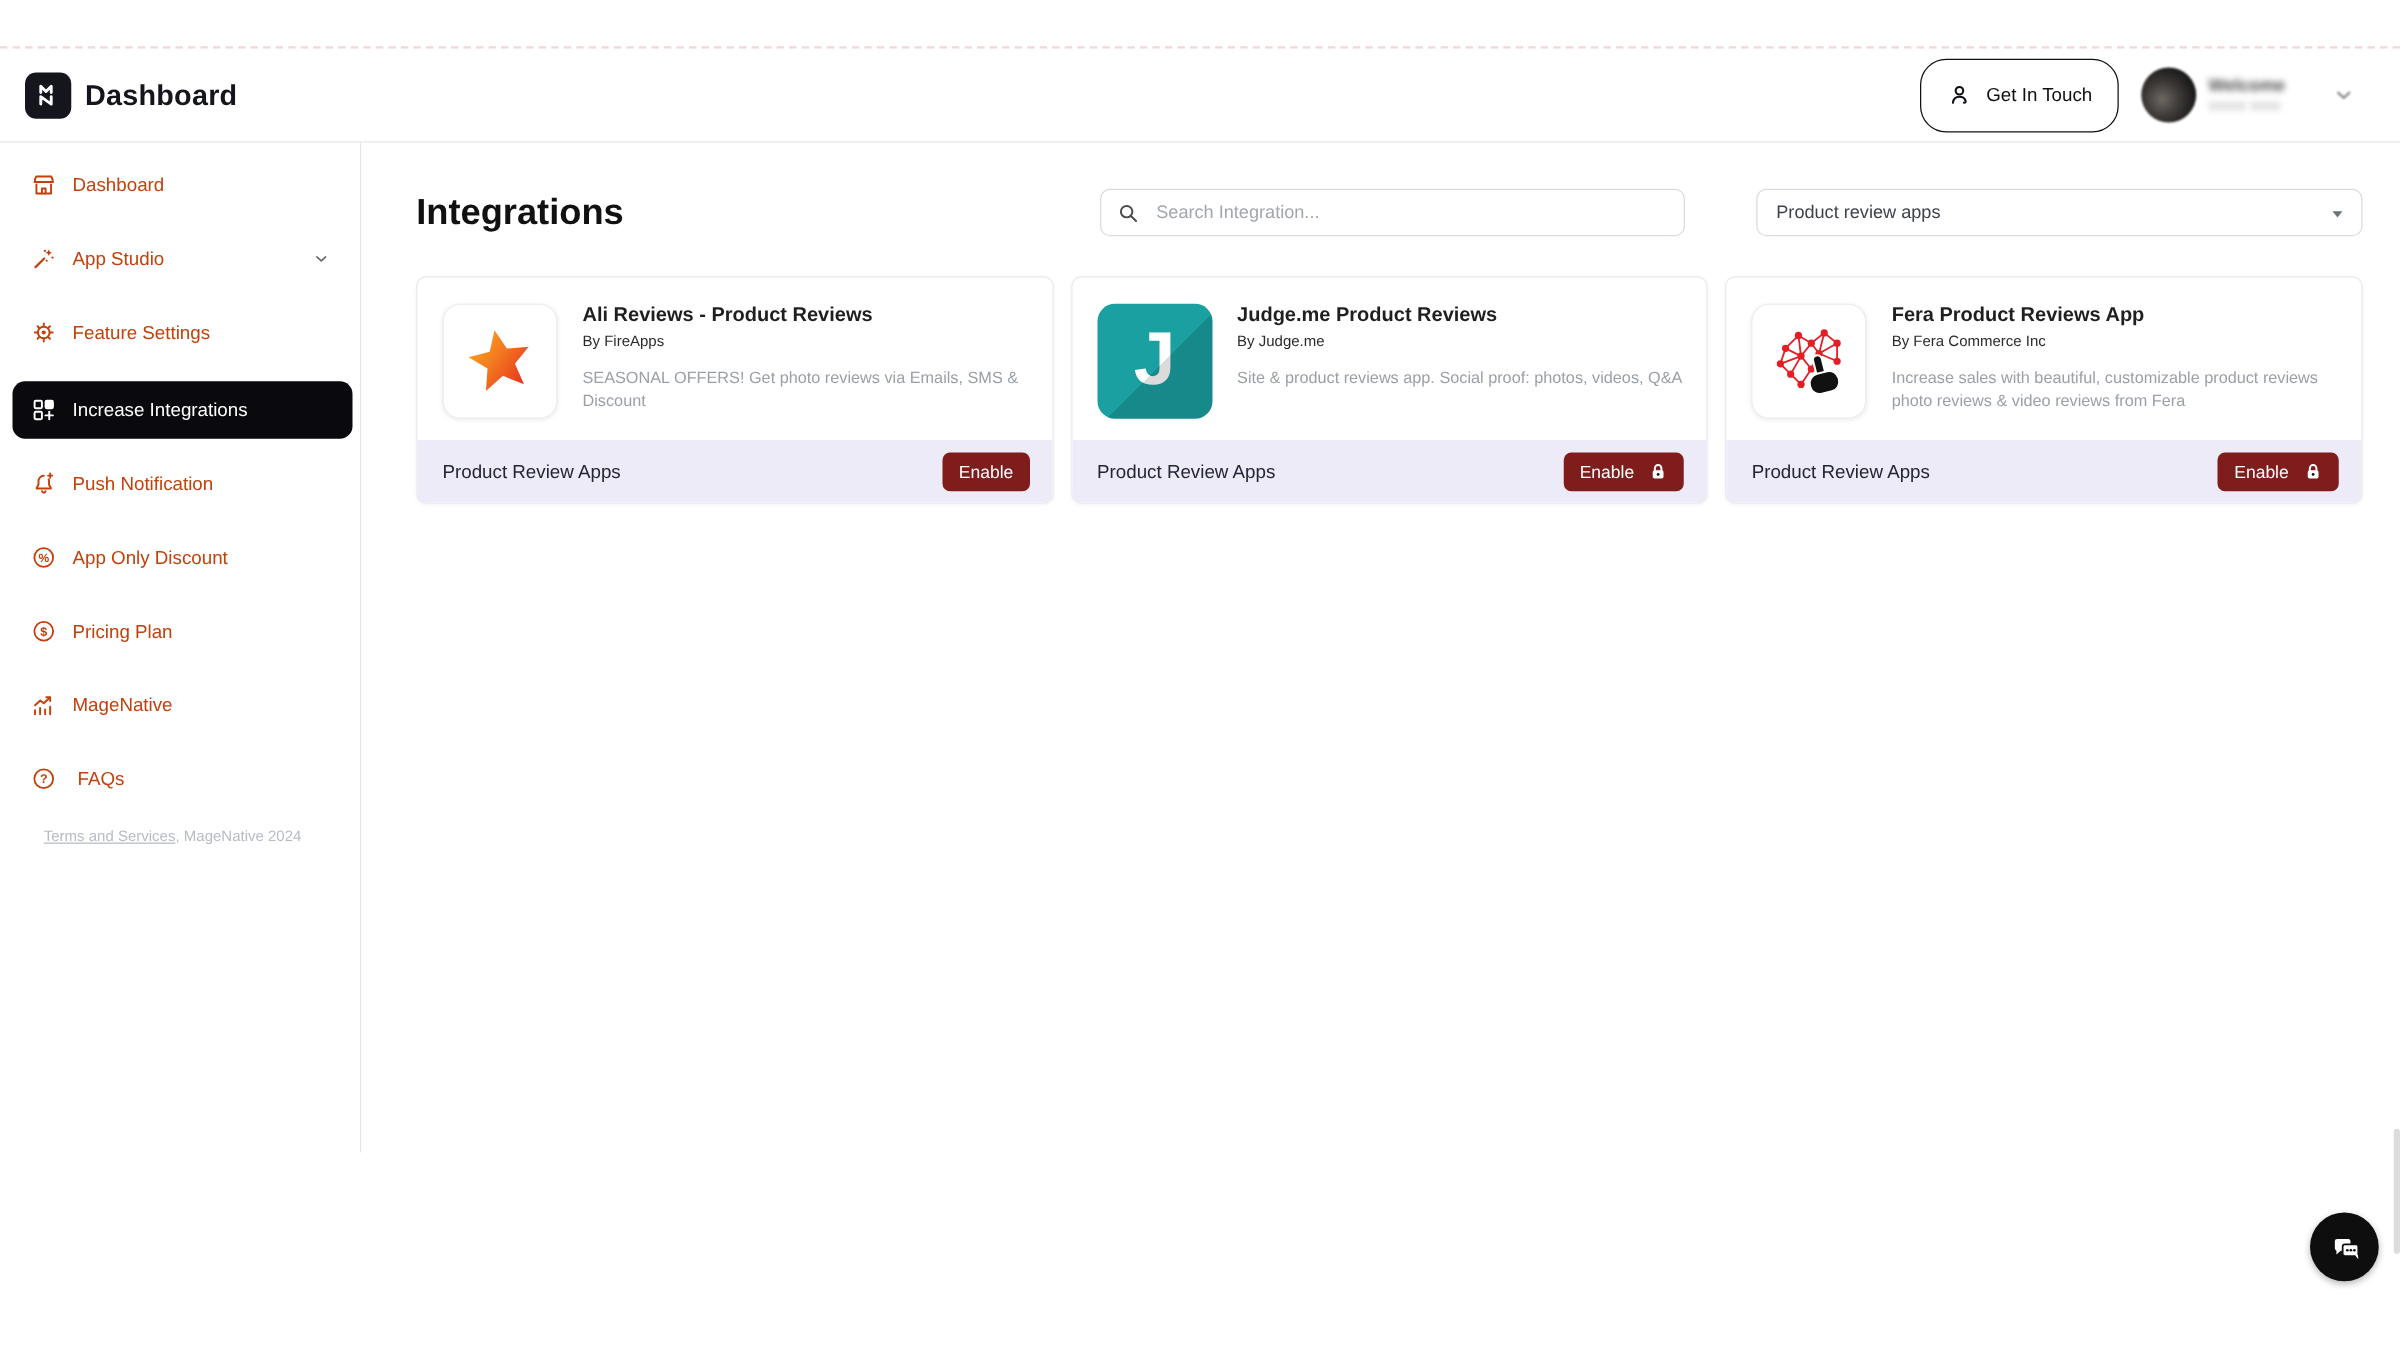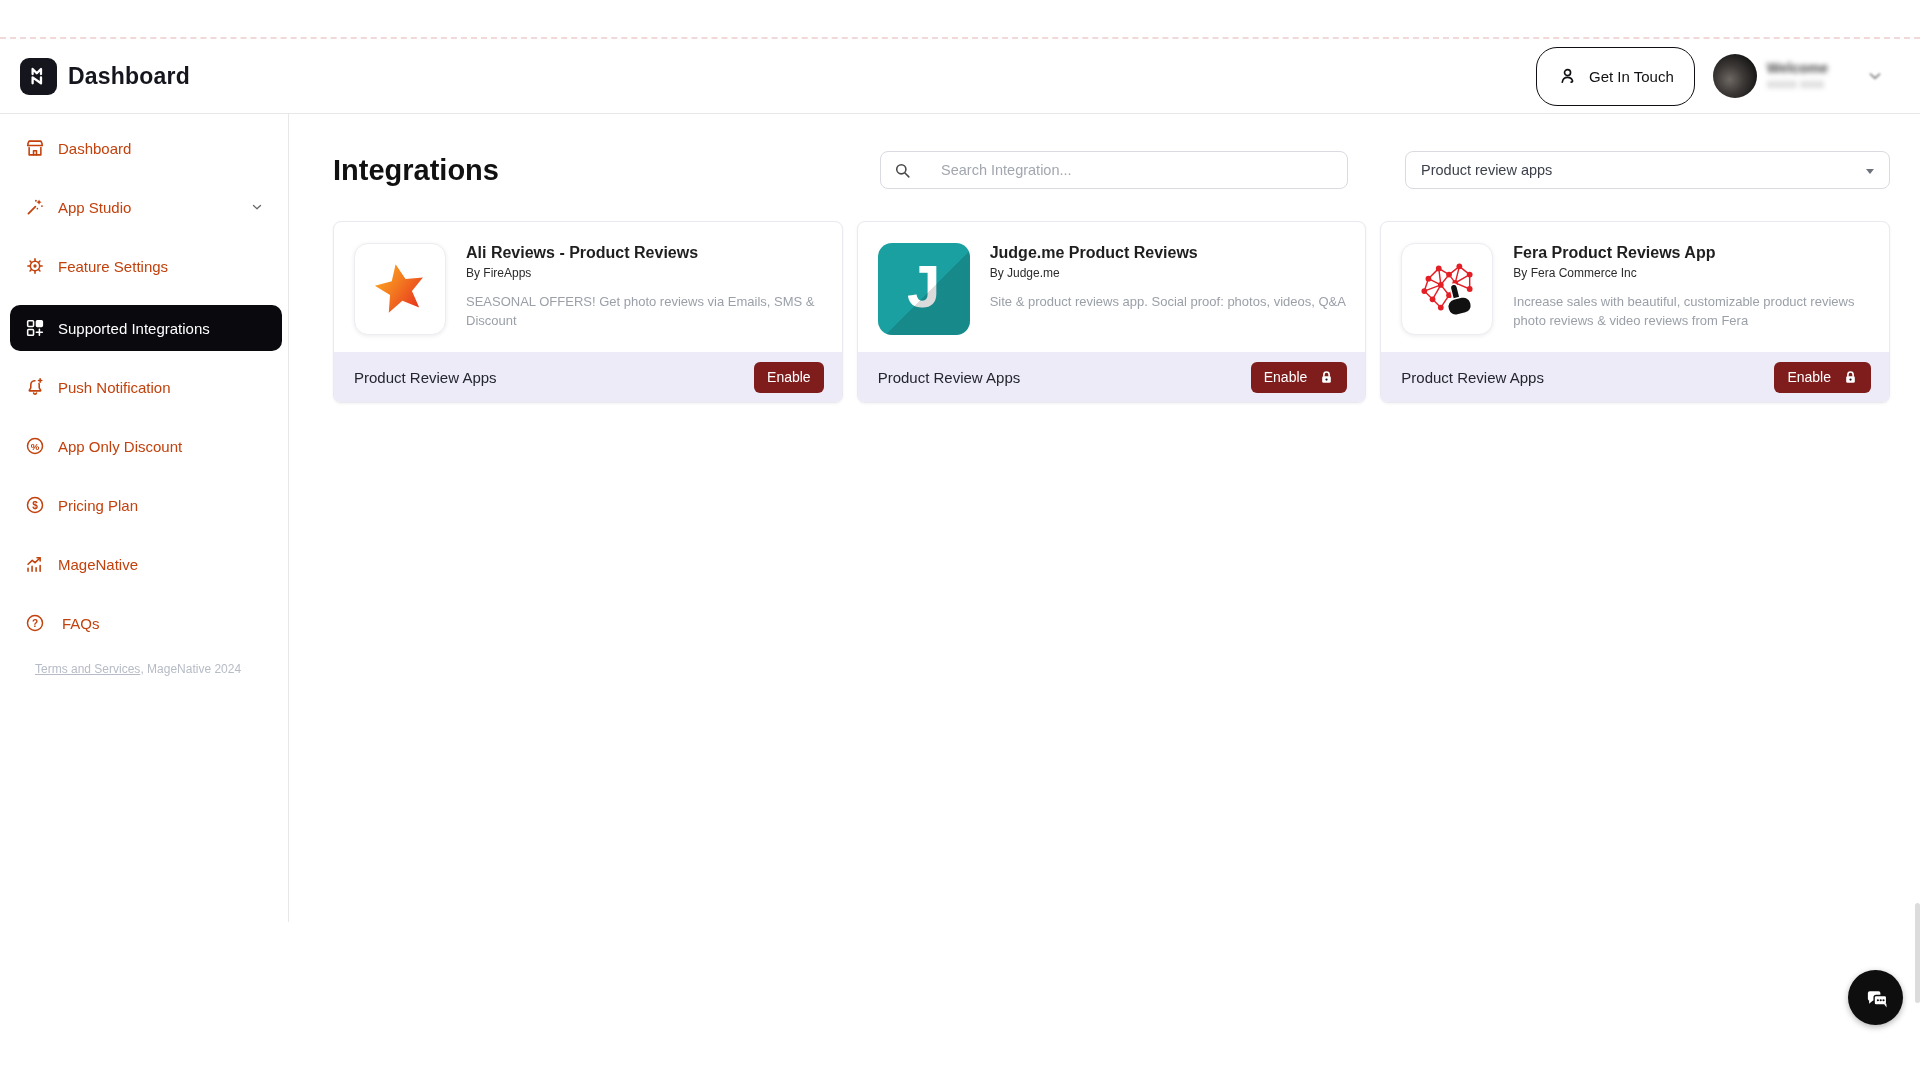--- a/index.html
+++ b/index.html
@@ -37,21 +37,21 @@
   .nav-item.active { background:#09090e; color:#ffffff; height:46px; margin-bottom:16px; font-weight:500; }
   .nav-expand { margin-left:auto; color:#666; }
   .sidebar-terms { font-size:12px; color:#b6bbc5; margin:12px 0 0 25px; }
   .sidebar-terms a { color:#b6bbc5; text-decoration:underline; }
 
   
   main { flex:1; padding:37px 30px 0 44px; }
   .toolbar { display:flex; align-items:center; }
   .page-title { font-size:29px; font-weight:700; margin:0; color:#111; }
   .search-box { margin-left:auto; width:468px; height:38px; border:1px solid #dadae2; border-radius:8px;
-    display:flex; align-items:center; gap:27px; padding:0 12px; background:#fff; }
+    display:flex; align-items:center; gap:11px; padding:0 12px; background:#fff; }
   .search-box input { border:0; outline:0; flex:1; font-size:14.5px; color:#333; background:transparent;
     font-family:"Liberation Sans","DejaVu Sans",sans-serif; }
   .search-box input::placeholder { color:#a2a6ae; }
   .filter { width:485px; height:38px; margin-left:57px; border:1px solid #dadae2; border-radius:8px;
     display:flex; align-items:center; padding:0 15px; font-size:14.5px; color:#3c414b; cursor:pointer; background:#fff; }
   .filter-arrow { margin-left:auto; width:0; height:0; border:4.5px solid transparent; border-top:5.5px solid #6d727c; transform:translateY(3px); }
 
   
   .cards { display:grid; grid-template-columns:repeat(3,1fr); gap:14px; margin-top:32px; }
   .card { border:1px solid #e9e9f0; border-radius:8px; background:#fff; overflow:hidden; box-shadow:0 1px 3px rgba(20,20,40,.05); }
@@ -158,21 +158,21 @@
         <span>Feature Settings</span>
       </div>
 
       <div class="nav-item active">
         <svg width="22" height="22" viewBox="0 0 24 24" fill="none" stroke="currentColor" stroke-width="1.7" stroke-linejoin="round">
           <rect x="4" y="4" width="6.4" height="6.4" rx="1"></rect>
           <rect x="13.6" y="4" width="6.4" height="6.4" rx="1" fill="currentColor"></rect>
           <rect x="4" y="13.6" width="6.4" height="6.4" rx="1"></rect>
           <path d="M16.8 13.4v6.6M13.5 16.7H20" stroke-linecap="round"></path>
         </svg>
-        <span>Supported Integrations</span>
+        <span>Increase Integrations</span>
       </div>
 
       <div class="nav-item">
         <svg width="22" height="22" viewBox="0 0 24 24" fill="none" stroke="currentColor" stroke-width="1.7" stroke-linecap="round" stroke-linejoin="round">
           <path d="M12 5.1a4.6 4.6 0 0 0-4.6 4.6v3.2l-1.5 2.6a.4.4 0 0 0 .3.7h11.6a.4.4 0 0 0 .3-.7l-1.5-2.6V9.7c0-.6-.1-1.1-.3-1.6"></path>
           <path d="M10.5 18.6a1.6 1.6 0 0 0 3.1 0"></path>
           <path d="M17.6 3.1v3.6M15.8 4.9h3.6"></path>
         </svg>
         <span>Push Notification</span>
       </div>

